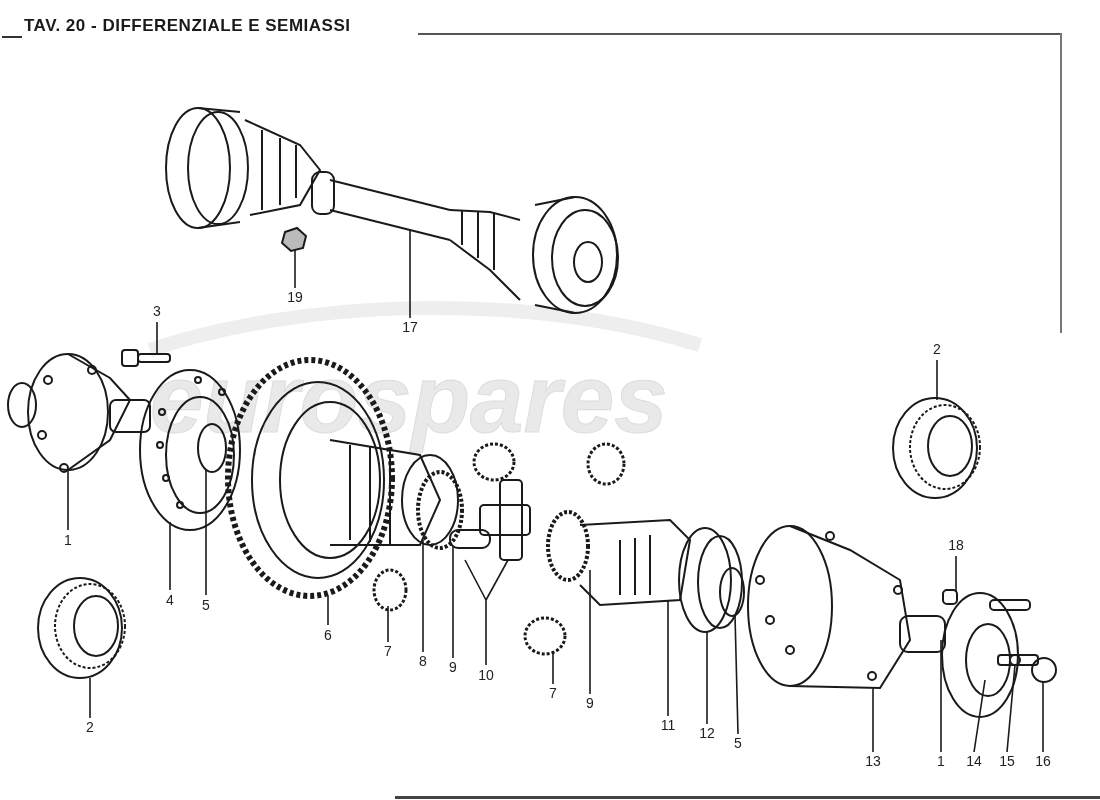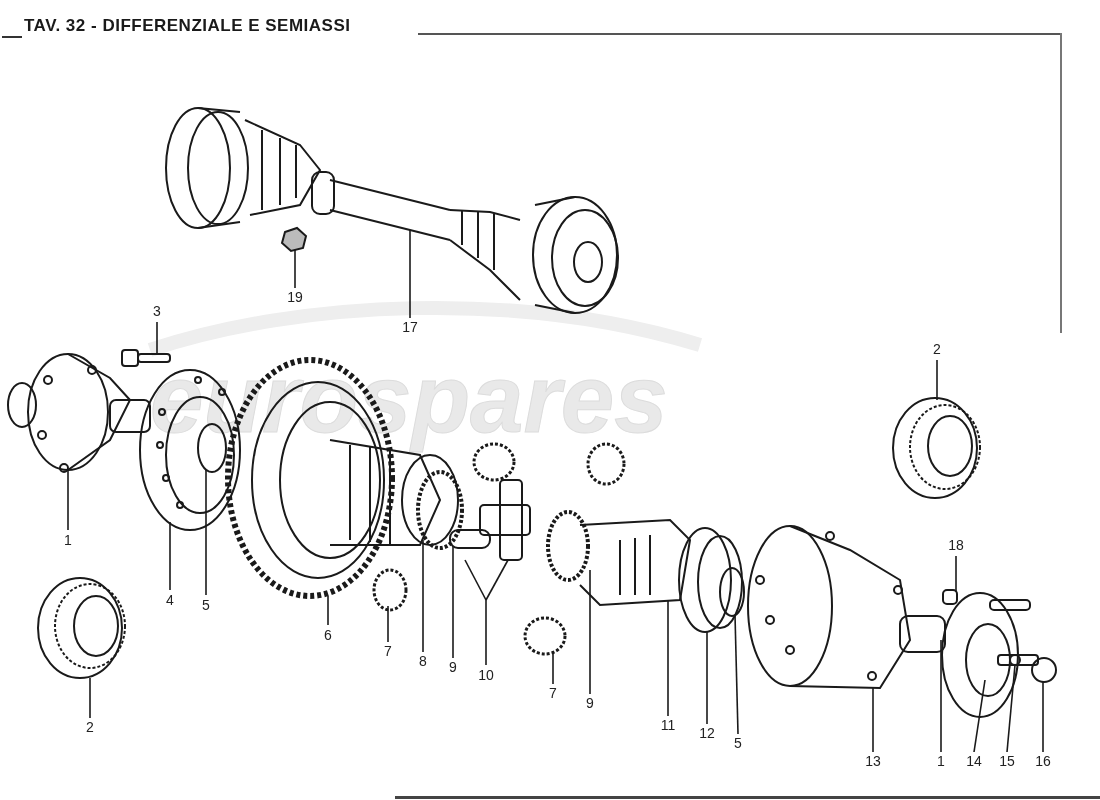--- a/index.html
+++ b/index.html
@@ -10,21 +10,21 @@
   .frame-right { position: absolute; left: 1060px; top: 33px; width: 2px; height: 300px; background: #777; }
   .frame-bottom { position: absolute; left: 395px; top: 796px; width: 705px; height: 3px; background: #444; }
   svg.drawing { position: absolute; left: 0; top: 0; }
   .lbl { font-family: "Liberation Sans", sans-serif; font-size: 14px; fill: #222; }
   .wm { font-family: "Liberation Sans", sans-serif; font-size: 96px; font-style: italic; font-weight: bold; fill: #e9e9e9; stroke: #dcdcdc; stroke-width: 1; }
 </style>
 </head>
 <body>
 
 <div class="title-lead"></div>
-<div class="title">TAV. 32 - DIFFERENZIALE E SEMIASSI</div>
+<div class="title">TAV. 20 - DIFFERENZIALE E SEMIASSI</div>
 <div class="frame-top"></div>
 <div class="frame-right"></div>
 <div class="frame-bottom"></div>
 
 <svg class="drawing" width="1100" height="800" viewBox="0 0 1100 800">
 
   <g>
     <path d="M150,350 C300,300 520,290 700,345" fill="none" stroke="#eeeeee" stroke-width="14"></path>
     <text x="150" y="432" class="wm">eurospares</text>
   </g>

